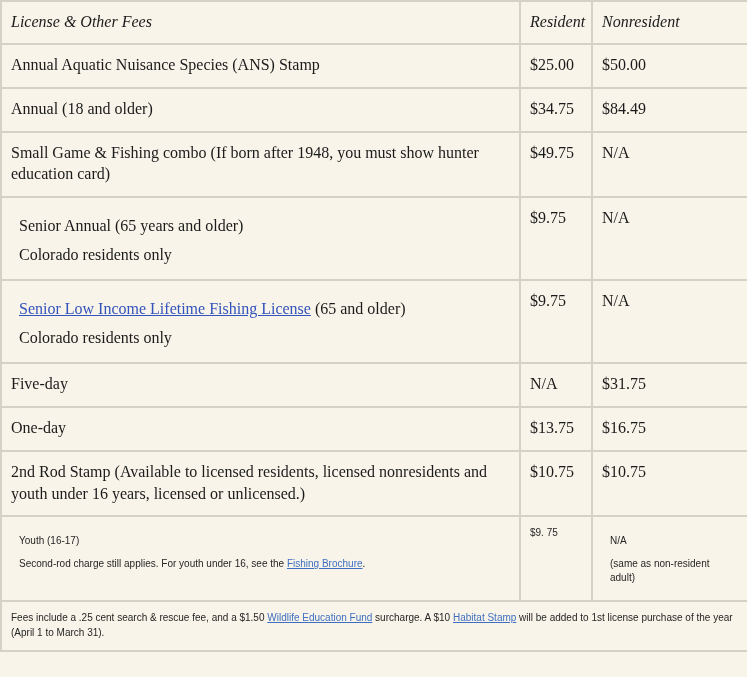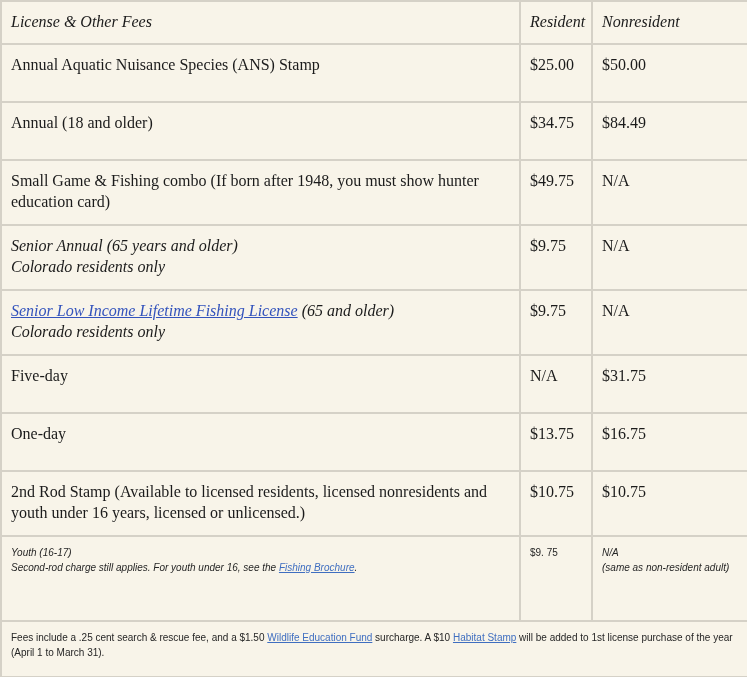--- a/index.html
+++ b/index.html
@@ -28,42 +28,42 @@
     border: 2px solid #d5d1c7;
     vertical-align: top;
     text-align: left;
     padding: 9px 8px 6px 9px;
     font-weight: normal;
     overflow: hidden;
   }
   table.fees { border: 2px solid #c6c2b8; }
 
   tr.h-head   { height: 43px; font-style: italic; }
-  tr.h-small  { height: 58px; }
+  tr.h-small  { height: 44px; }
   tr.h-med    { height: 65px; }
   tr.h-large  { height: 85px; }
-  tr.h-footer { height: 56px; }
+  tr.h-footer { height: 50px; }
 
   .sans {
     font-family: "Liberation Sans", sans-serif;
     font-size: 10px;
     line-height: 1.45;
     color: #262626;
   }
   a.link-serif {
     color: #3353bc;
     text-decoration: underline;
     cursor: pointer;
   }
   a.link-sans {
     color: #3f6ec0;
     text-decoration: underline;
     cursor: pointer;
   }
-  .note { margin: 0; font-style: italic; }
+  .note { margin: 8px; }
 </style>
 </head>
 <body>
 
 <div class="page">
   <table class="fees">
     <colgroup>
       <col style="width:519px">
       <col style="width:72px">
       <col style="width:156px">

